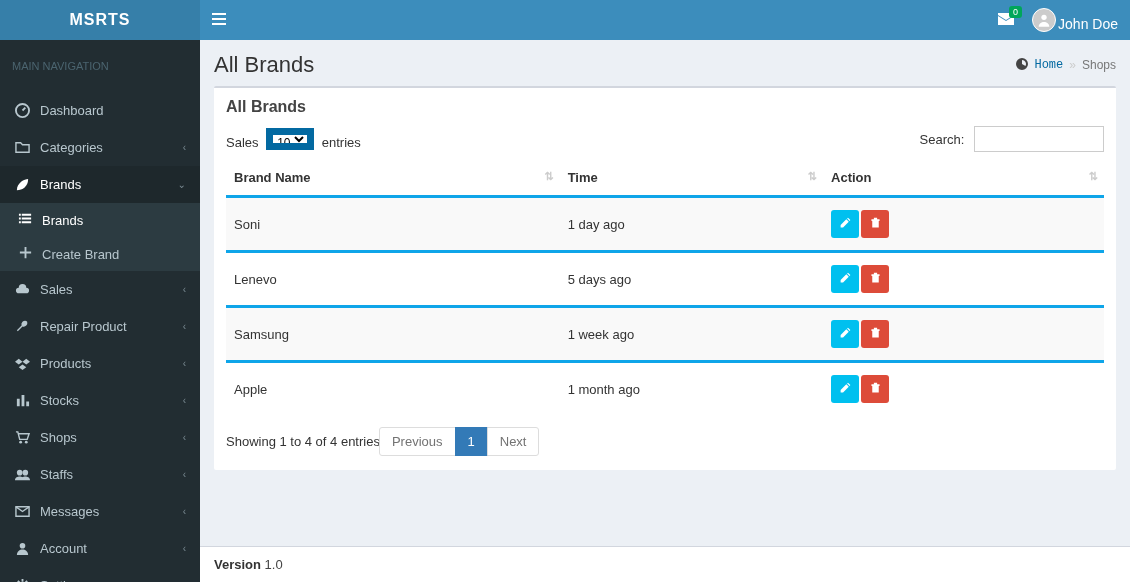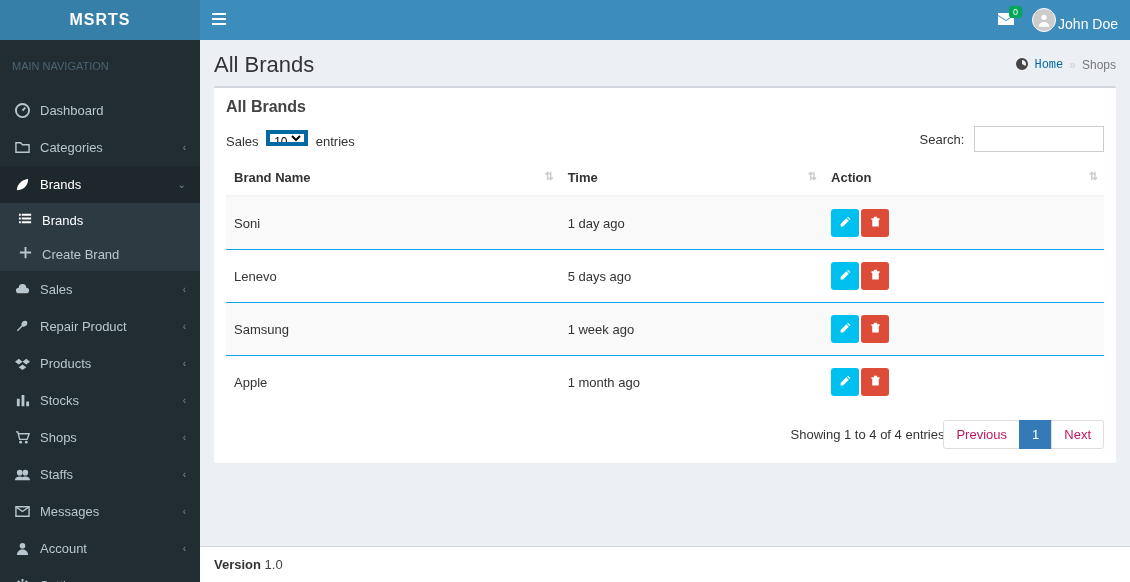--- a/index.html
+++ b/index.html
@@ -41,36 +41,36 @@
   .breadcrumb a { color: #0369a1; text-decoration: none; font-family: Liberation Mono, monospace; }
   .breadcrumb .sep { color: #ccc; }
 
   .content { padding: 0 14px 14px 14px; flex: 1; overflow: auto; }
   .box { background: #fff; border-top: 2px solid #d2d6de; border-radius: 2px; padding: 0; }
   .box-header { padding: 10px 12px 0 12px; }
   .box-title { font-size: 16px; color: #444; }
   .box-body { padding: 10px 12px 14px 12px; }
 
   .dt-top { display: flex; justify-content: space-between; align-items: center; margin-bottom: 8px; font-size: 13px; color: #333; }
-  .dt-top select { border: 4px solid #0369a1; background: #fff; height: 16px; margin: 0 4px; font-size: 12px; }
+  .dt-top select { border: 7px solid #0369a1; background: #fff; height: 22px; margin: 0 4px; font-size: 12px; }
   .dt-top input[type=search] { border: 1px solid #ccc; height: 26px; width: 130px; margin-left: 6px; padding: 2px 4px; }
 
   table.dataTable { width: 100%; border-collapse: collapse; }
   table.dataTable thead th { text-align: left; font-weight: 700; font-size: 13px; padding: 10px 8px; border-bottom: 2px solid #f4f4f4; position: relative; }
   table.dataTable thead th .sort { position: absolute; right: 6px; top: 10px; color: #ccc; font-size: 11px; }
-  table.dataTable tbody td { padding: 12px 8px; font-size: 13px; border-top: 1px solid #0ea5e9; vertical-align: middle; }
+  table.dataTable tbody td { padding: 12px 8px; font-size: 13px; border-top: 3px solid #0ea5e9; vertical-align: middle; }
   table.dataTable tbody tr:nth-child(odd) { background: #f9f9f9; }
   .btn { display: inline-flex; align-items:center; justify-content:center; width: 28px; height: 28px; border-radius: 3px; color: #fff; cursor: pointer; border: none; }
   .btn-edit { background: #00c0ef; margin-right: 2px; }
   .btn-del { background: #dd4b39; }
   .btn svg { width: 13px; height: 13px; fill: #fff; }
 
-  .dt-bottom { display: flex; justify-content: flex-end; align-items: center; margin-top: 12px; font-size: 13px; }
+  .dt-bottom { display: flex; justify-content: flex-start; align-items: center; margin-top: 12px; font-size: 13px; }
   .pagination { display: flex; }
-  .pagination a { border: 1px solid #ddd; padding: 6px 12px; color: #be185d; text-decoration: none; margin-left: -1px; cursor: pointer; background:#fff;}
+  .pagination a { border: 1px solid #ddd; padding: 6px 12px; color: #737373; text-decoration: none; margin-left: -1px; cursor: pointer; background:#fff;}
   .pagination a.active { background: #337ab7; color: #fff; border-color: #337ab7; }
   .pagination a:first-child { border-radius: 3px 0 0 3px; }
   .pagination a:last-child { border-radius: 0 3px 3px 0; }
 
   .footer { position: absolute; bottom: 0; left: 200px; right: 0; background: #fff; border-top: 1px solid #d2d6de; padding: 10px 14px; font-size: 13px; color: #444; display: flex; justify-content: space-between; }
   .footer strong { color: #333; }
 </style>
 </head>
 <body>
 

